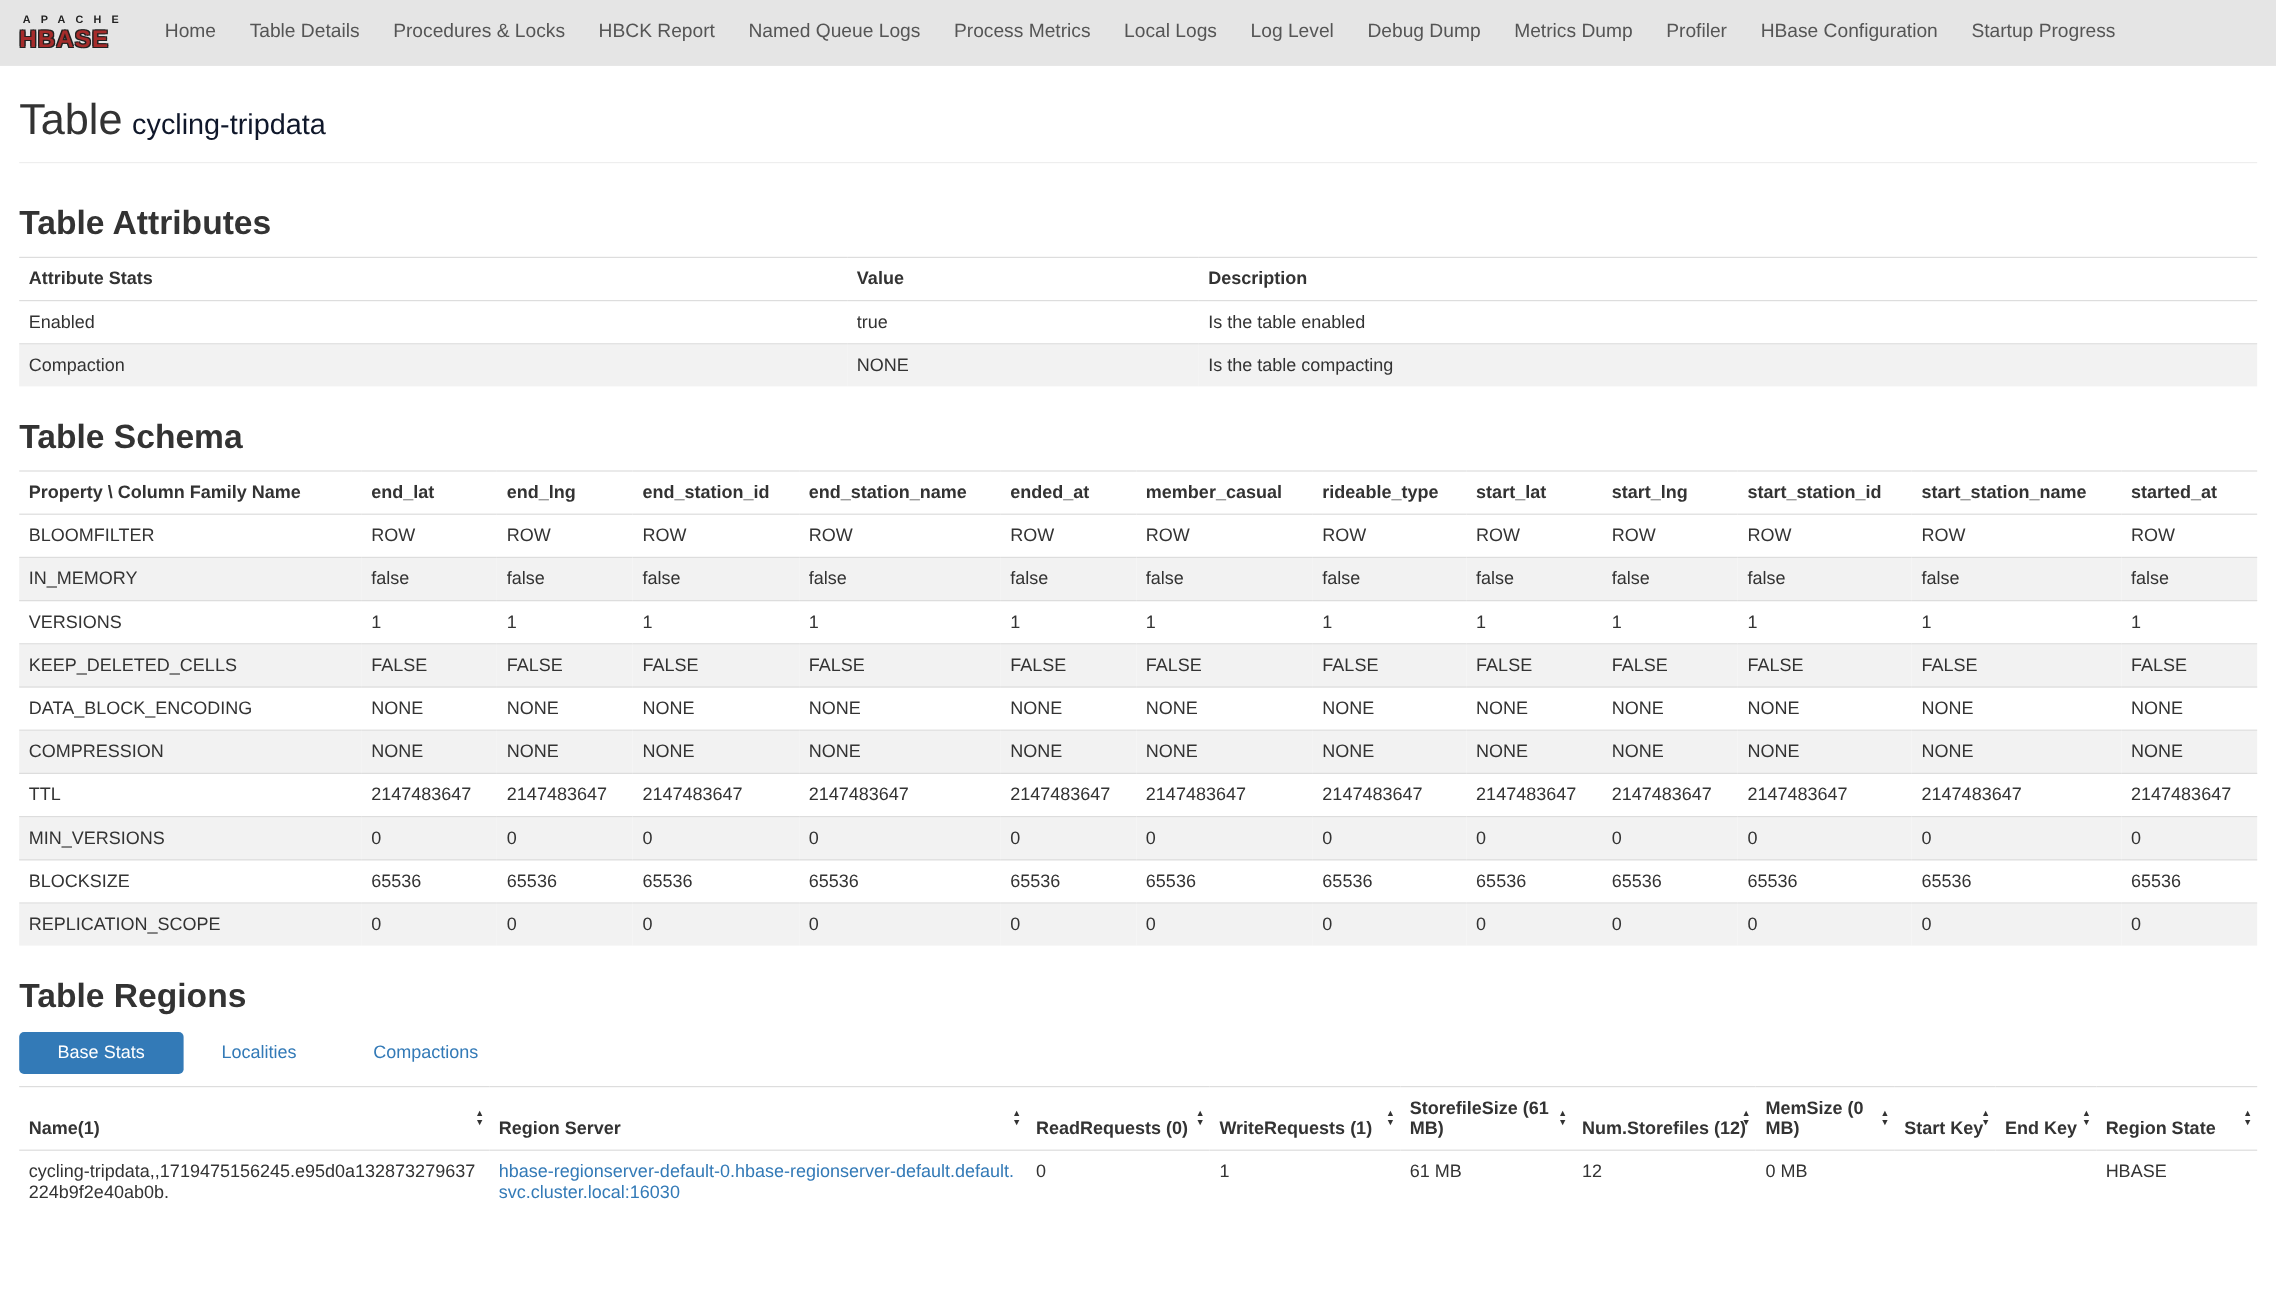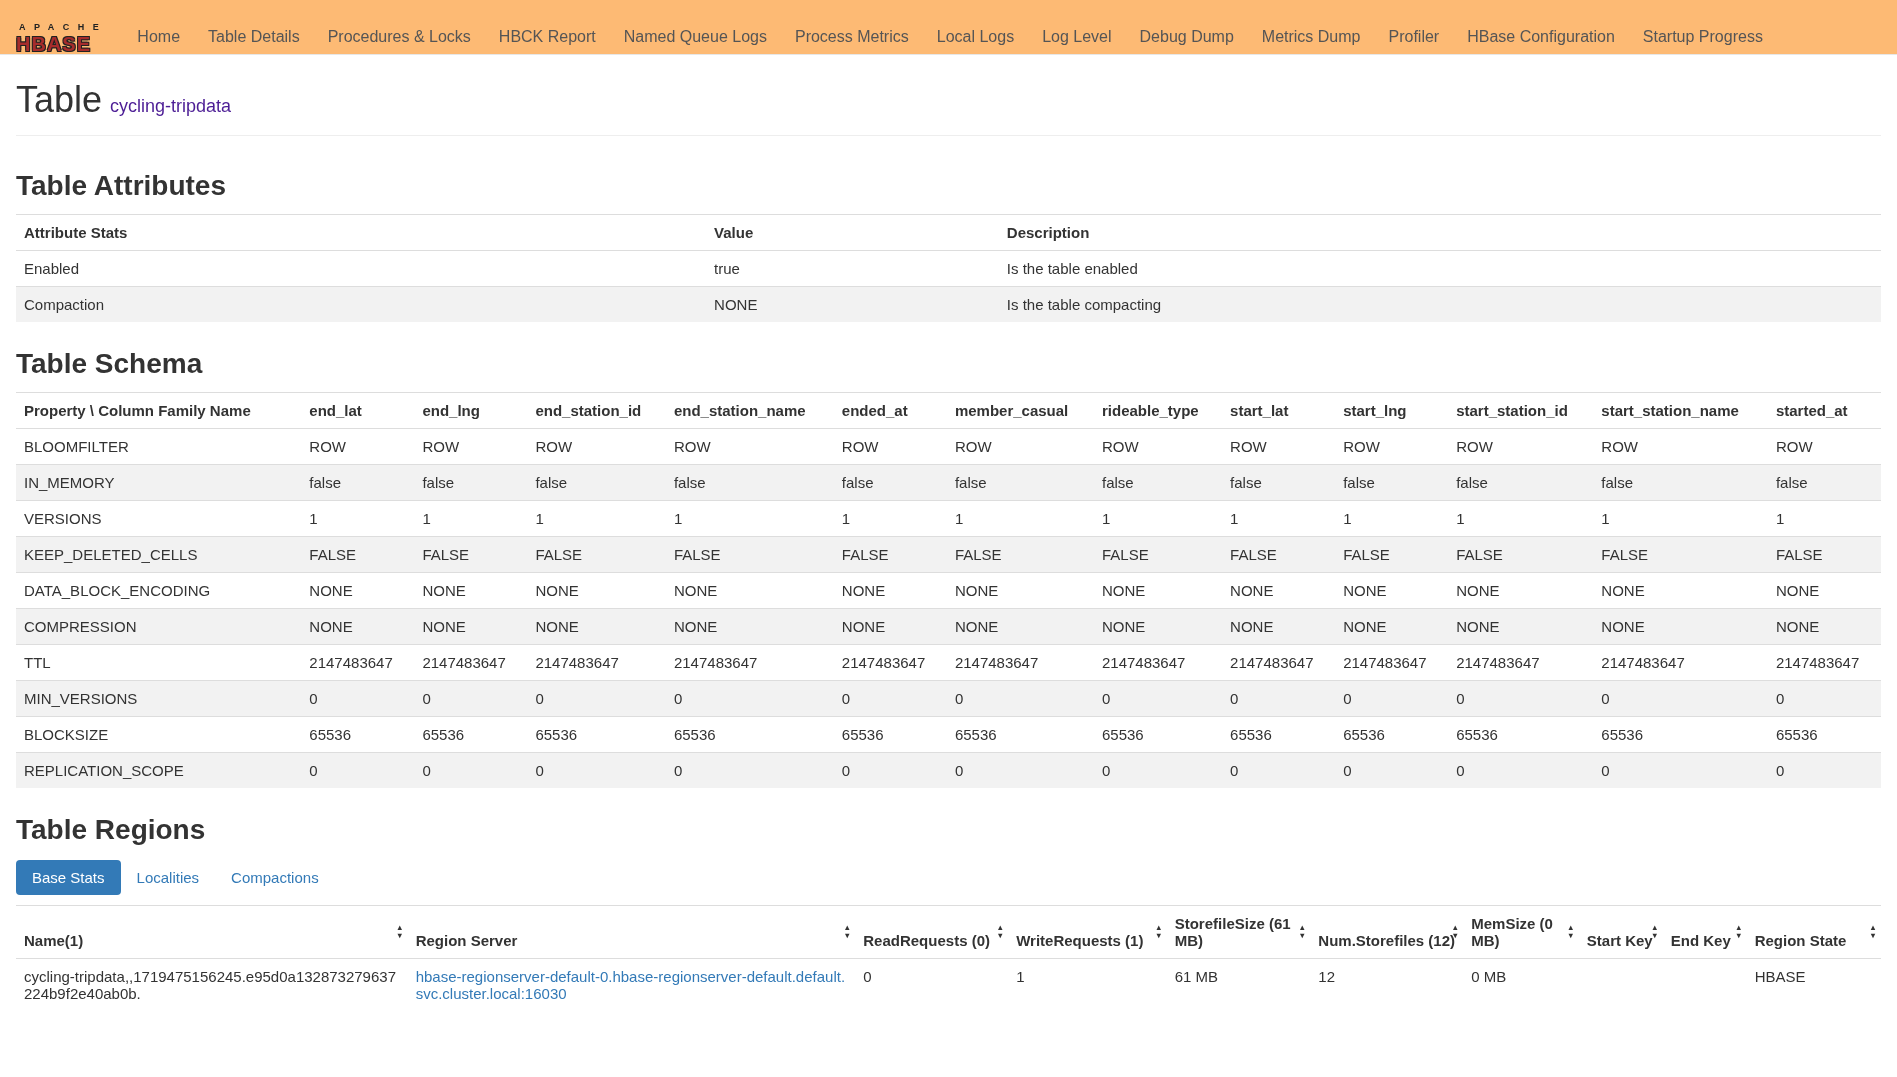--- a/index.html
+++ b/index.html
@@ -9,39 +9,39 @@
     background: #fff;
     color: #333;
     font-family: "Liberation Sans", sans-serif;
     font-size: 15px;
   }
   a { color: #337ab7; text-decoration: none; cursor: pointer; }
 
   
   .navbar {
     height: 54px;
-    background: #fdba74;
+    background: #e5e5e5;
     border-bottom: 1px solid #e7e7e7;
     display: flex;
-    align-items: flex-end;
+    align-items: center;
     padding: 0 10px 0 16px;
   }
   .brand { display: flex; flex-direction: column; align-items: flex-start; margin-right: 16px; line-height: 1; }
   .brand-top { font-size: 9px; font-weight: bold; letter-spacing: 8.5px; color: #222; margin-bottom: 2px; padding-left: 3px; }
   .brand-main {
     font-size: 20px; font-weight: bold; letter-spacing: 1px; color: #a62c2b;
     text-shadow: -1px -1px 0 #222, 1px -1px 0 #222, -1px 1px 0 #222, 1px 1px 0 #222;
   }
   .nav-menu { display: flex; list-style: none; margin: 0; padding: 0; align-items: center; }
   .nav-menu a { display: block; padding: 8px 14px; font-size: 16px; color: #555; }
 
   .container { padding: 0 16px; }
 
   .page-title { font-size: 36px; font-weight: 500; margin: 24px 0 10px; color: #333; }
-  .page-subtitle { font-size: 18px; color: #4c1d95; margin-left: 8px; font-weight: 400; }
+  .page-subtitle { font-size: 24px; color: #0f172a; margin-left: 8px; font-weight: 400; }
   hr { border: 0; border-top: 1px solid #eee; margin: 14px 0 34px; }
 
   .section-heading { font-size: 28px; font-weight: 700; color: #333; margin: 26px 0 12px; }
 
   table.table { width: 100%; border-collapse: collapse; }
   table.table th {
     font-weight: bold; text-align: left; padding: 9px 8px;
     border-top: 1px solid #ddd; border-bottom: 1px solid #ddd; vertical-align: bottom;
   }
   table.table td { padding: 9px 8px; border-top: 1px solid #ddd; vertical-align: top; text-align: left; }
@@ -49,21 +49,21 @@
 
   .regions-table { table-layout: fixed; }
   .regions-table th { position: relative; padding-right: 24px; cursor: pointer; }
   .regions-table td { word-break: break-all; }
   .sort-icon {
     position: absolute; right: 6px; top: 50%; transform: translateY(-50%);
     display: inline-flex; flex-direction: column; font-size: 8px; line-height: 1.05; color: #333;
   }
 
   .tabs { display: flex; list-style: none; margin: 14px 0 10px; padding: 0; }
-  .tabs a { display: block; padding: 9px 16px; border-radius: 4px; font-size: 15px; }
+  .tabs a { display: block; padding: 9px 32px; border-radius: 4px; font-size: 15px; }
   .tabs a.active { background: #337ab7; color: #fff; }
 </style>
 </head>
 <body>
 
 <nav class="navbar">
   <a class="brand">
     <span class="brand-top">APACHE</span>
     <span class="brand-main">HBASE</span>
   </a>

